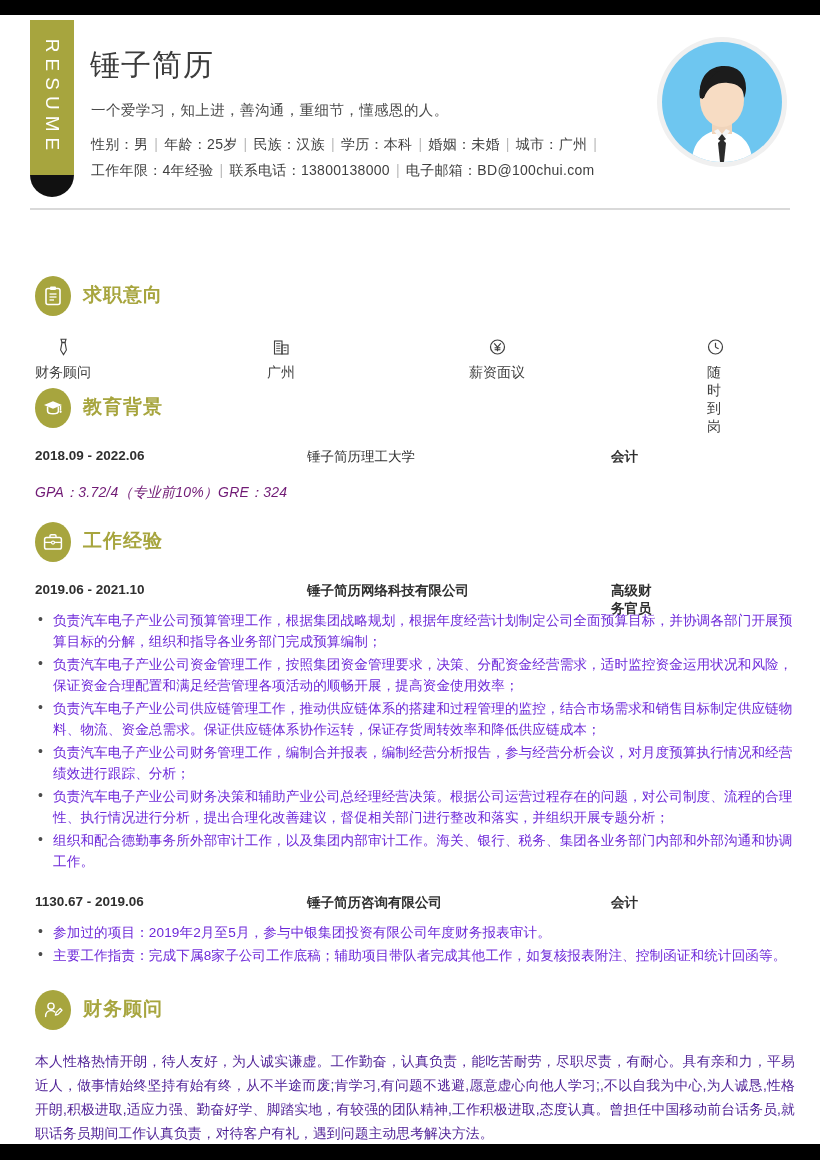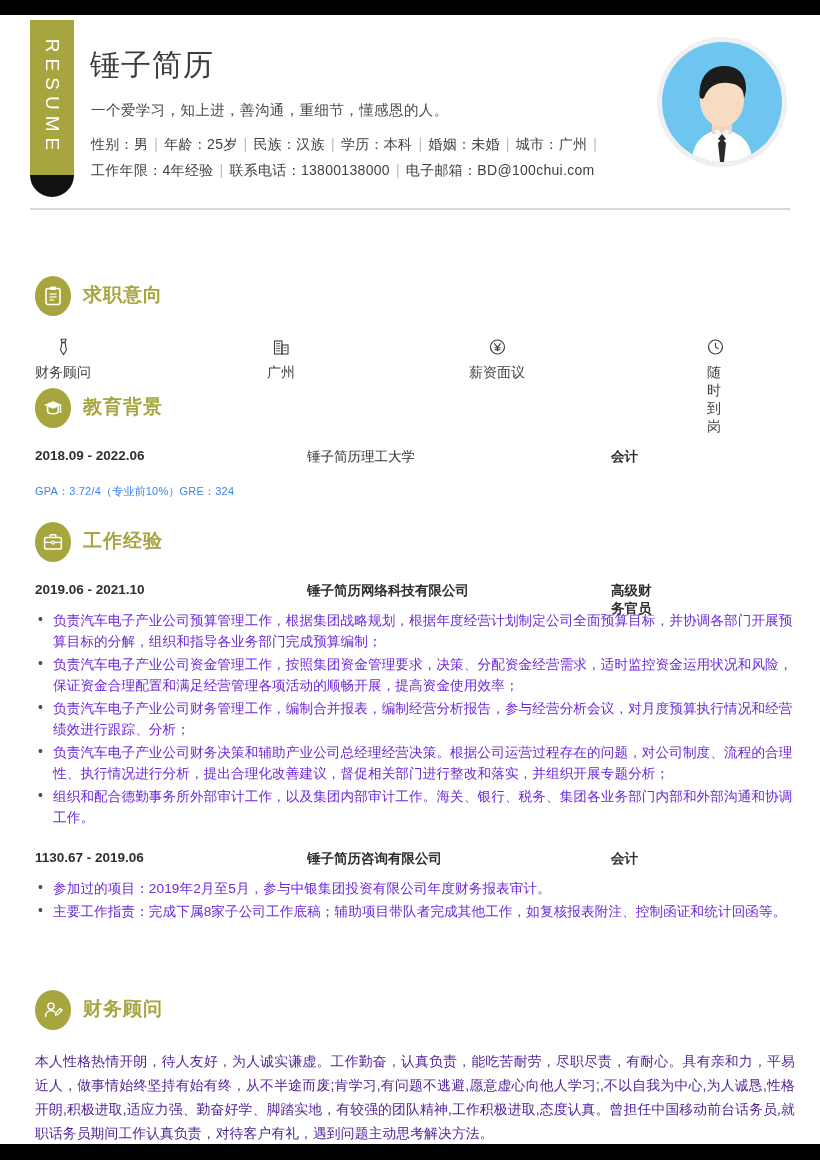--- a/index.html
+++ b/index.html
@@ -164,23 +164,24 @@
     font-weight: bold;
     color: #2f2f2f;
     text-decoration: underline;
   }
   .entry-row .col-a { position: absolute; left: 0; }
   .entry-row .col-b { position: absolute; left: 272px; }
   .entry-row .col-c { position: absolute; left: 576px; }
 
   .sub-line {
     margin-left: 30px;
-    font-size: 11px;
-    color: #3b82f6;
+    font-size: 14px;
+    color: #701a75;
     letter-spacing: .2px;
+    font-style: italic;
   }
 
   ul.bullets {
     margin: 6px 0 0 48px;
     padding: 0;
     width: 742px;
     list-style: none;
   }
   ul.bullets li {
     position: relative;
@@ -370,20 +371,21 @@
   </div>
 
   <div class="entry-row" style="margin-top:16px">
     <span class="col-a">2019.06 - 2021.10</span>
     <span class="col-b">锤子简历网络科技有限公司</span>
     <span class="col-c">高级财务官员</span>
   </div>
   <ul class="bullets">
     <li>负责汽车电子产业公司预算管理工作，根据集团战略规划，根据年度经营计划制定公司全面预算目标，并协调各部门开展预算目标的分解，组织和指导各业务部门完成预算编制；</li>
     <li>负责汽车电子产业公司资金管理工作，按照集团资金管理要求，决策、分配资金经营需求，适时监控资金运用状况和风险，保证资金合理配置和满足经营管理各项活动的顺畅开展，提高资金使用效率；</li>
+    <li>负责汽车电子产业公司供应链管理工作，推动供应链体系的搭建和过程管理的监控，结合市场需求和销售目标制定供应链物料、物流、资金总需求。保证供应链体系协作运转，保证存货周转效率和降低供应链成本；</li>
     <li>负责汽车电子产业公司财务管理工作，编制合并报表，编制经营分析报告，参与经营分析会议，对月度预算执行情况和经营绩效进行跟踪、分析；</li>
     <li>负责汽车电子产业公司财务决策和辅助产业公司总经理经营决策。根据公司运营过程存在的问题，对公司制度、流程的合理性、执行情况进行分析，提出合理化改善建议，督促相关部门进行整改和落实，并组织开展专题分析；</li>
     <li>组织和配合德勤事务所外部审计工作，以及集团内部审计工作。海关、银行、税务、集团各业务部门内部和外部沟通和协调工作。</li>
   </ul>
 
   <div class="entry-row" style="margin-top:22px">
     <span class="col-a">1130.67 - 2019.06</span>
     <span class="col-b">锤子简历咨询有限公司</span>
     <span class="col-c">会计</span>
   </div>

